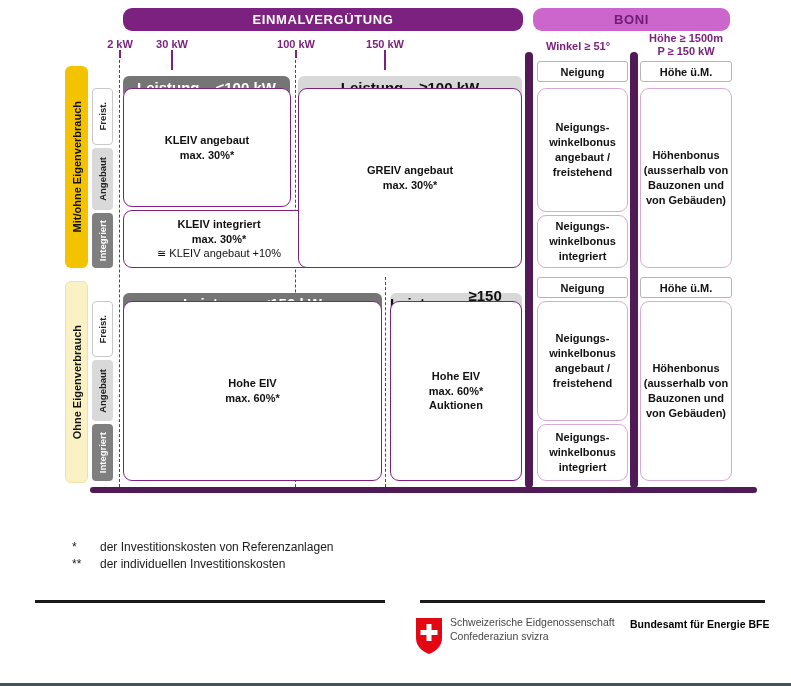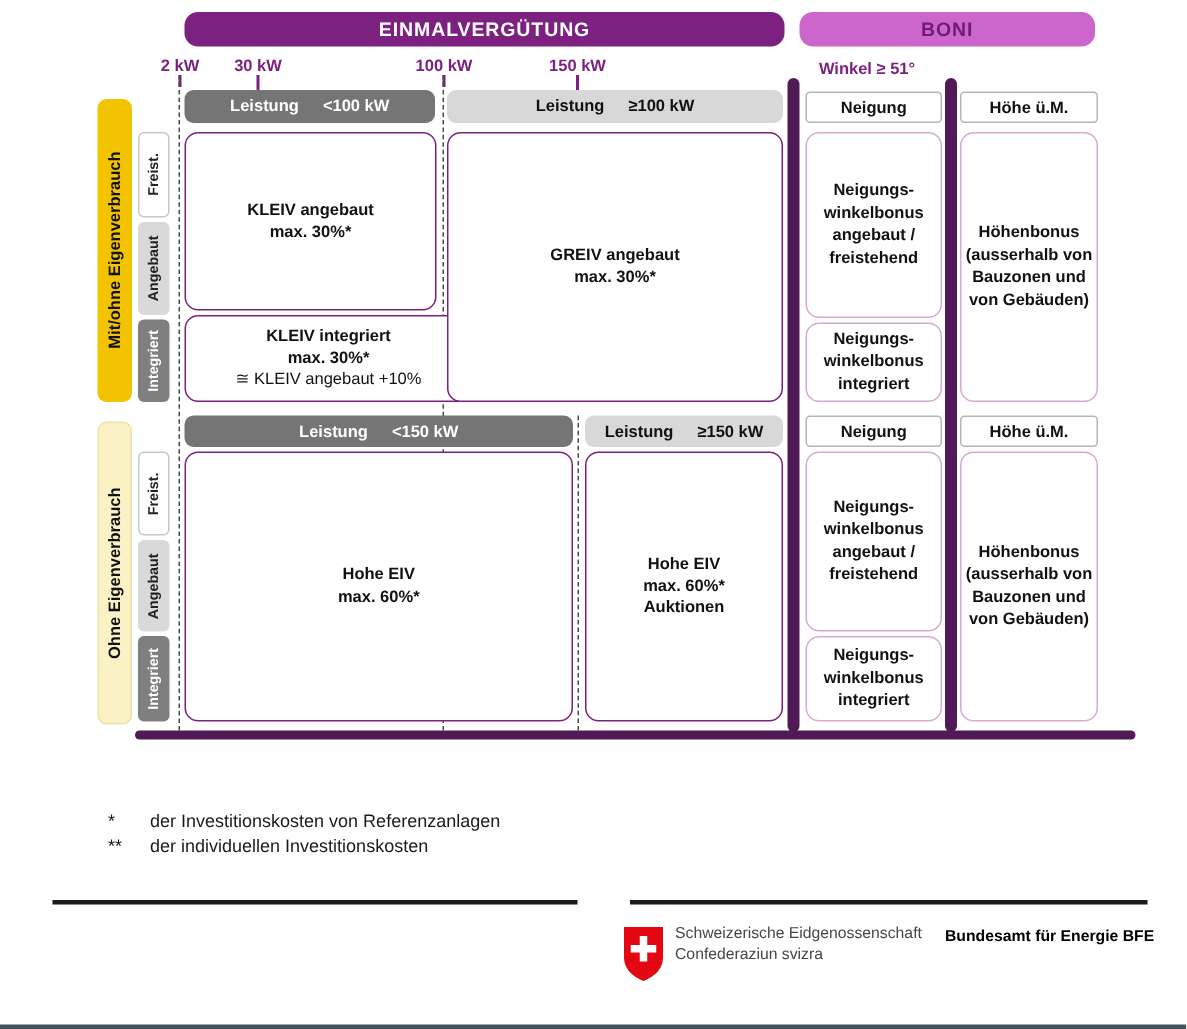--- a/index.html
+++ b/index.html
@@ -7,21 +7,21 @@
          font-family:"Liberation Sans","DejaVu Sans",sans-serif;color:#111;}
   .abs{position:absolute;box-sizing:border-box;}
   .pre{white-space:pre-line;}
   .ctr{display:flex;align-items:center;justify-content:center;text-align:center;}
   .titlebar{border-radius:9px;font-weight:bold;font-size:13px;letter-spacing:.6px;}
   .bar-eiv{background:#7D2181;color:#fff;}
   .bar-boni{background:#CC66CC;color:#6E1C74;}
   .kw{color:#7D2181;font-weight:bold;font-size:11px;text-align:center;}
   .tick{width:2px;background:#7D2181;}
   .dash{width:0;border-left:1px dashed #4a4a4a;}
-  .lh{border-radius:6px;font-size:11px;font-weight:bold;display:flex;align-items:center;justify-content:center;gap:16px;}
+  .lh{border-radius:6px;font-size:15px;font-weight:bold;display:flex;align-items:center;justify-content:center;gap:16px;margin-top:16px;}
   .lh-dark{background:#757575;color:#fff;}
   .lh-light{background:#D8D8D8;color:#111;}
   .subhdr{background:#fff;border:1px solid #B5B5B5;border-radius:3px;font-weight:bold;font-size:11px;}
   .eivbox{background:#fff;border:1.6px solid #7D2181;border-radius:9px;font-weight:bold;font-size:11px;line-height:1.35;}
   .bonibox{background:#fff;border:1.6px solid #D9A9D6;border-radius:9px;font-weight:bold;font-size:11px;line-height:1.35;}
   .vbox{display:flex;align-items:center;justify-content:center;}
   .vbox > span{writing-mode:vertical-rl;transform:rotate(180deg);white-space:nowrap;}
   .grp{border-radius:6px;font-weight:bold;font-size:11px;color:#111;}
   .grp-gold{background:#F3C300;}
   .grp-pale{background:#FAF2C4;border:1px solid #ECE3A8;}
@@ -44,20 +44,22 @@
 <div class="stage">
 
   <div class="abs titlebar bar-eiv ctr" style="left:123px;top:8px;width:400px;height:23px;">EINMALVERGÜTUNG</div>
   <div class="abs titlebar bar-boni ctr" style="left:533px;top:8px;width:197px;height:23px;">BONI</div>
 
   <div class="abs kw" style="left:98px;top:38px;width:44px;">2 kW</div>
   <div class="abs kw" style="left:150px;top:38px;width:44px;">30 kW</div>
   <div class="abs kw" style="left:272px;top:38px;width:48px;">100 kW</div>
   <div class="abs kw" style="left:361px;top:38px;width:48px;">150 kW</div>
   <div class="abs kw" style="left:528px;top:40px;width:100px;">Winkel ≥ 51°</div>
+  <div class="abs kw pre" style="left:636px;top:32px;width:100px;line-height:13px;">Höhe ≥ 1500m
+P ≥ 150 kW</div>
 
   <div class="abs tick" style="left:119px;top:50px;height:8px;"></div>
   <div class="abs tick" style="left:171px;top:50px;height:20px;"></div>
   <div class="abs tick" style="left:295px;top:50px;height:8px;"></div>
   <div class="abs tick" style="left:384px;top:50px;height:20px;"></div>
 
   <div class="abs dash" style="left:119px;top:50px;height:437px;"></div>
   <div class="abs dash" style="left:295px;top:50px;height:437px;"></div>
   <div class="abs dash" style="left:385px;top:277px;height:210px;"></div>
 

